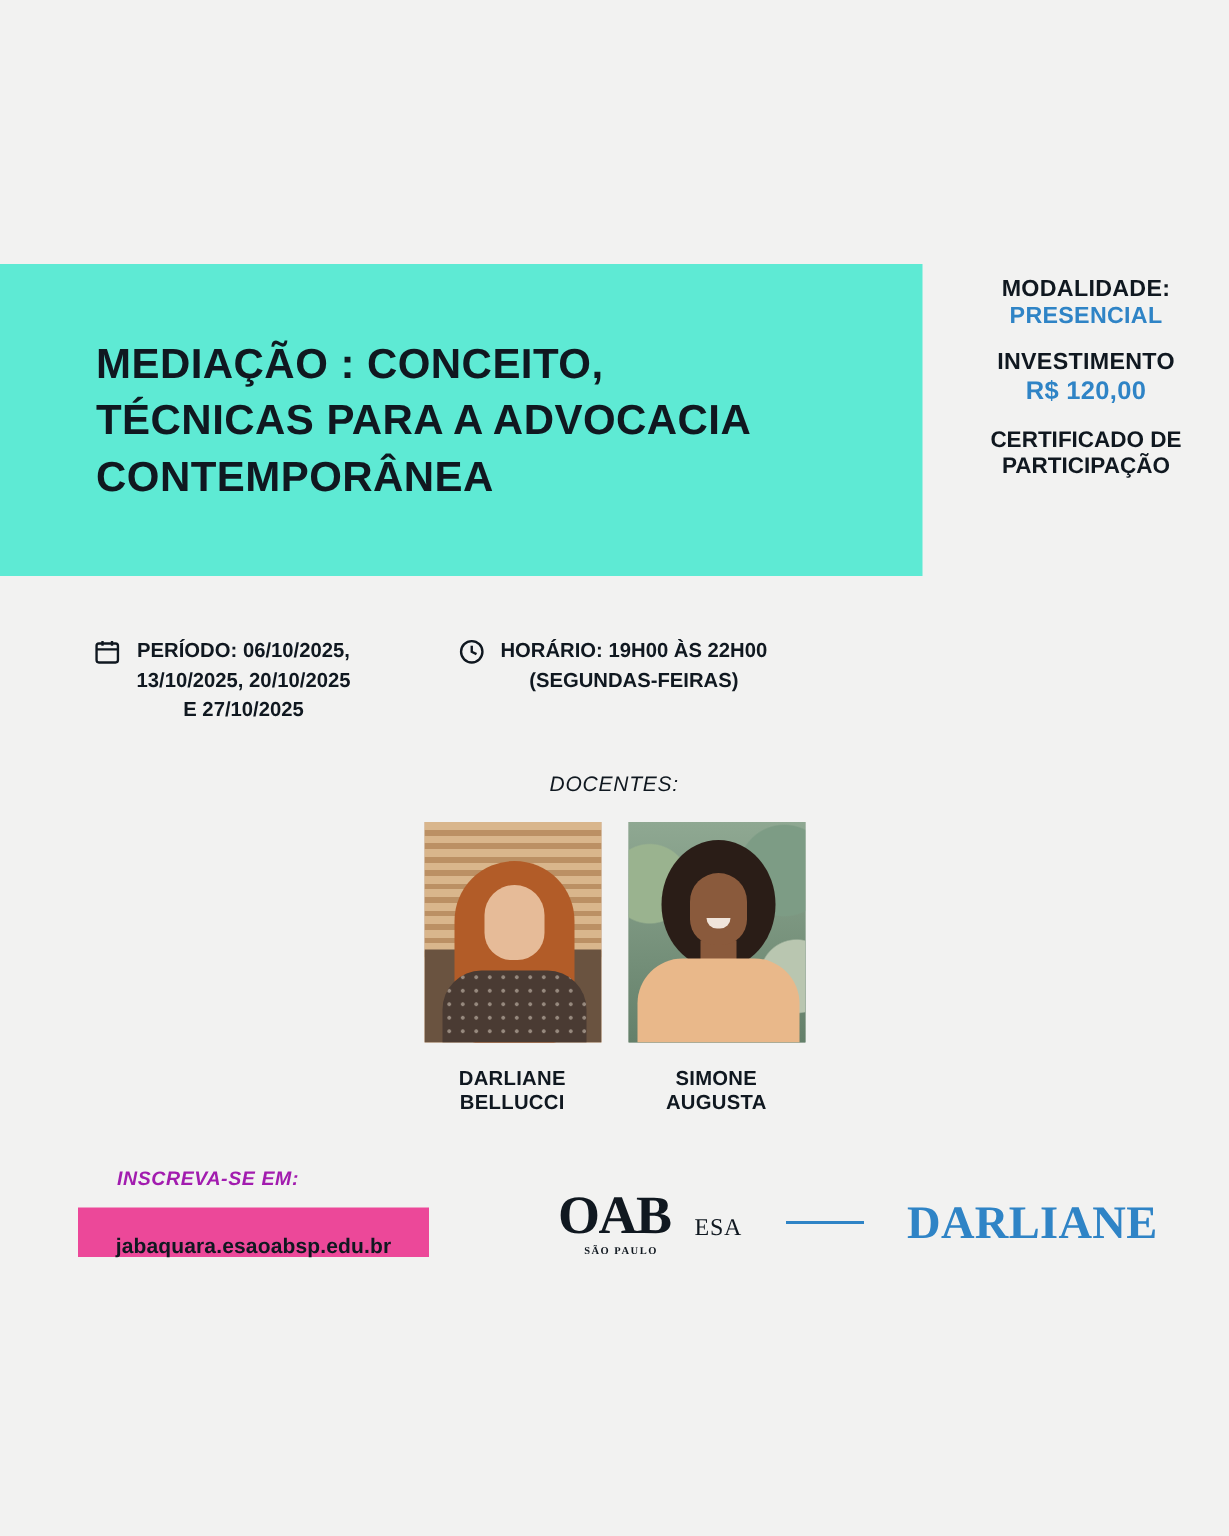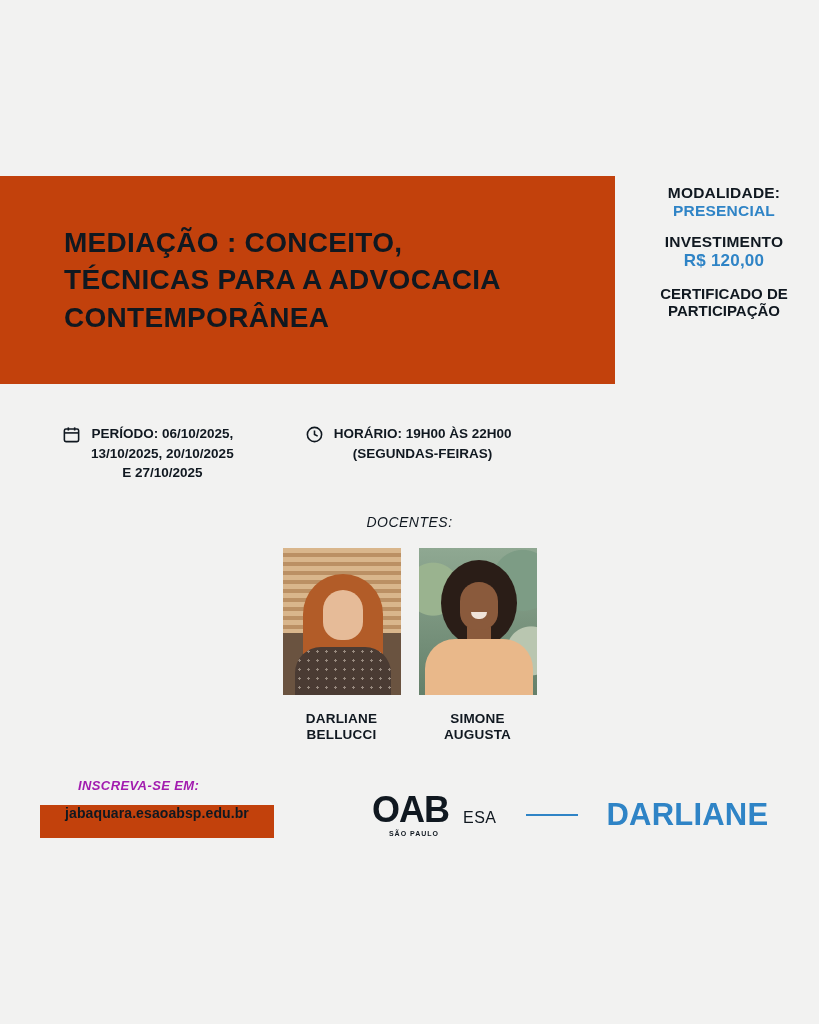--- a/index.html
+++ b/index.html
@@ -23,21 +23,21 @@
     background: #f2f2f1;
   }
 
   
   .title-band {
     position: absolute;
     left: 0;
     top: 176px;
     width: 615px;
     height: 208px;
-    background: #c2410c;
+    background: #5eead4;
     display: flex;
     align-items: center;
   }
   .title-text {
     padding: 0 46px 0 64px;
     font-size: 28px;
     line-height: 1.34;
     font-weight: bold;
     letter-spacing: 0.3px;
     color: #101820;
@@ -271,44 +271,45 @@
     left: 78px;
     top: 778px;
     font-size: 13px;
     font-weight: bold;
     font-style: italic;
     letter-spacing: 0.4px;
     color: #a21caf;
   }
   .enroll-box {
     position: absolute;
-    left: 40px;
+    left: 52px;
     top: 805px;
     width: 234px;
     height: 33px;
-    background: #c2410c;
-    display: flex;
-    align-items: flex-start;
+    background: #ec4899;
+    display: flex;
+    align-items: flex-end;
     justify-content: center;
   }
   .enroll-url {
     font-size: 14px;
     font-weight: bold;
     color: #101820;
     letter-spacing: 0.1px;
   }
 
   
   .footer {
     position: absolute;
     left: 372px;
     top: 792px;
     display: flex;
     align-items: center;
     gap: 29px;
+    font-family: Liberation Serif, serif;
   }
   .oab-lockup { display: flex; align-items: flex-end; gap: 7px; }
   .oab-mark { position: relative; width: 84px; }
   .oab-word {
     font-size: 36px;
     font-weight: bold;
     letter-spacing: -1px;
     line-height: 1;
     color: #101820;
   }

